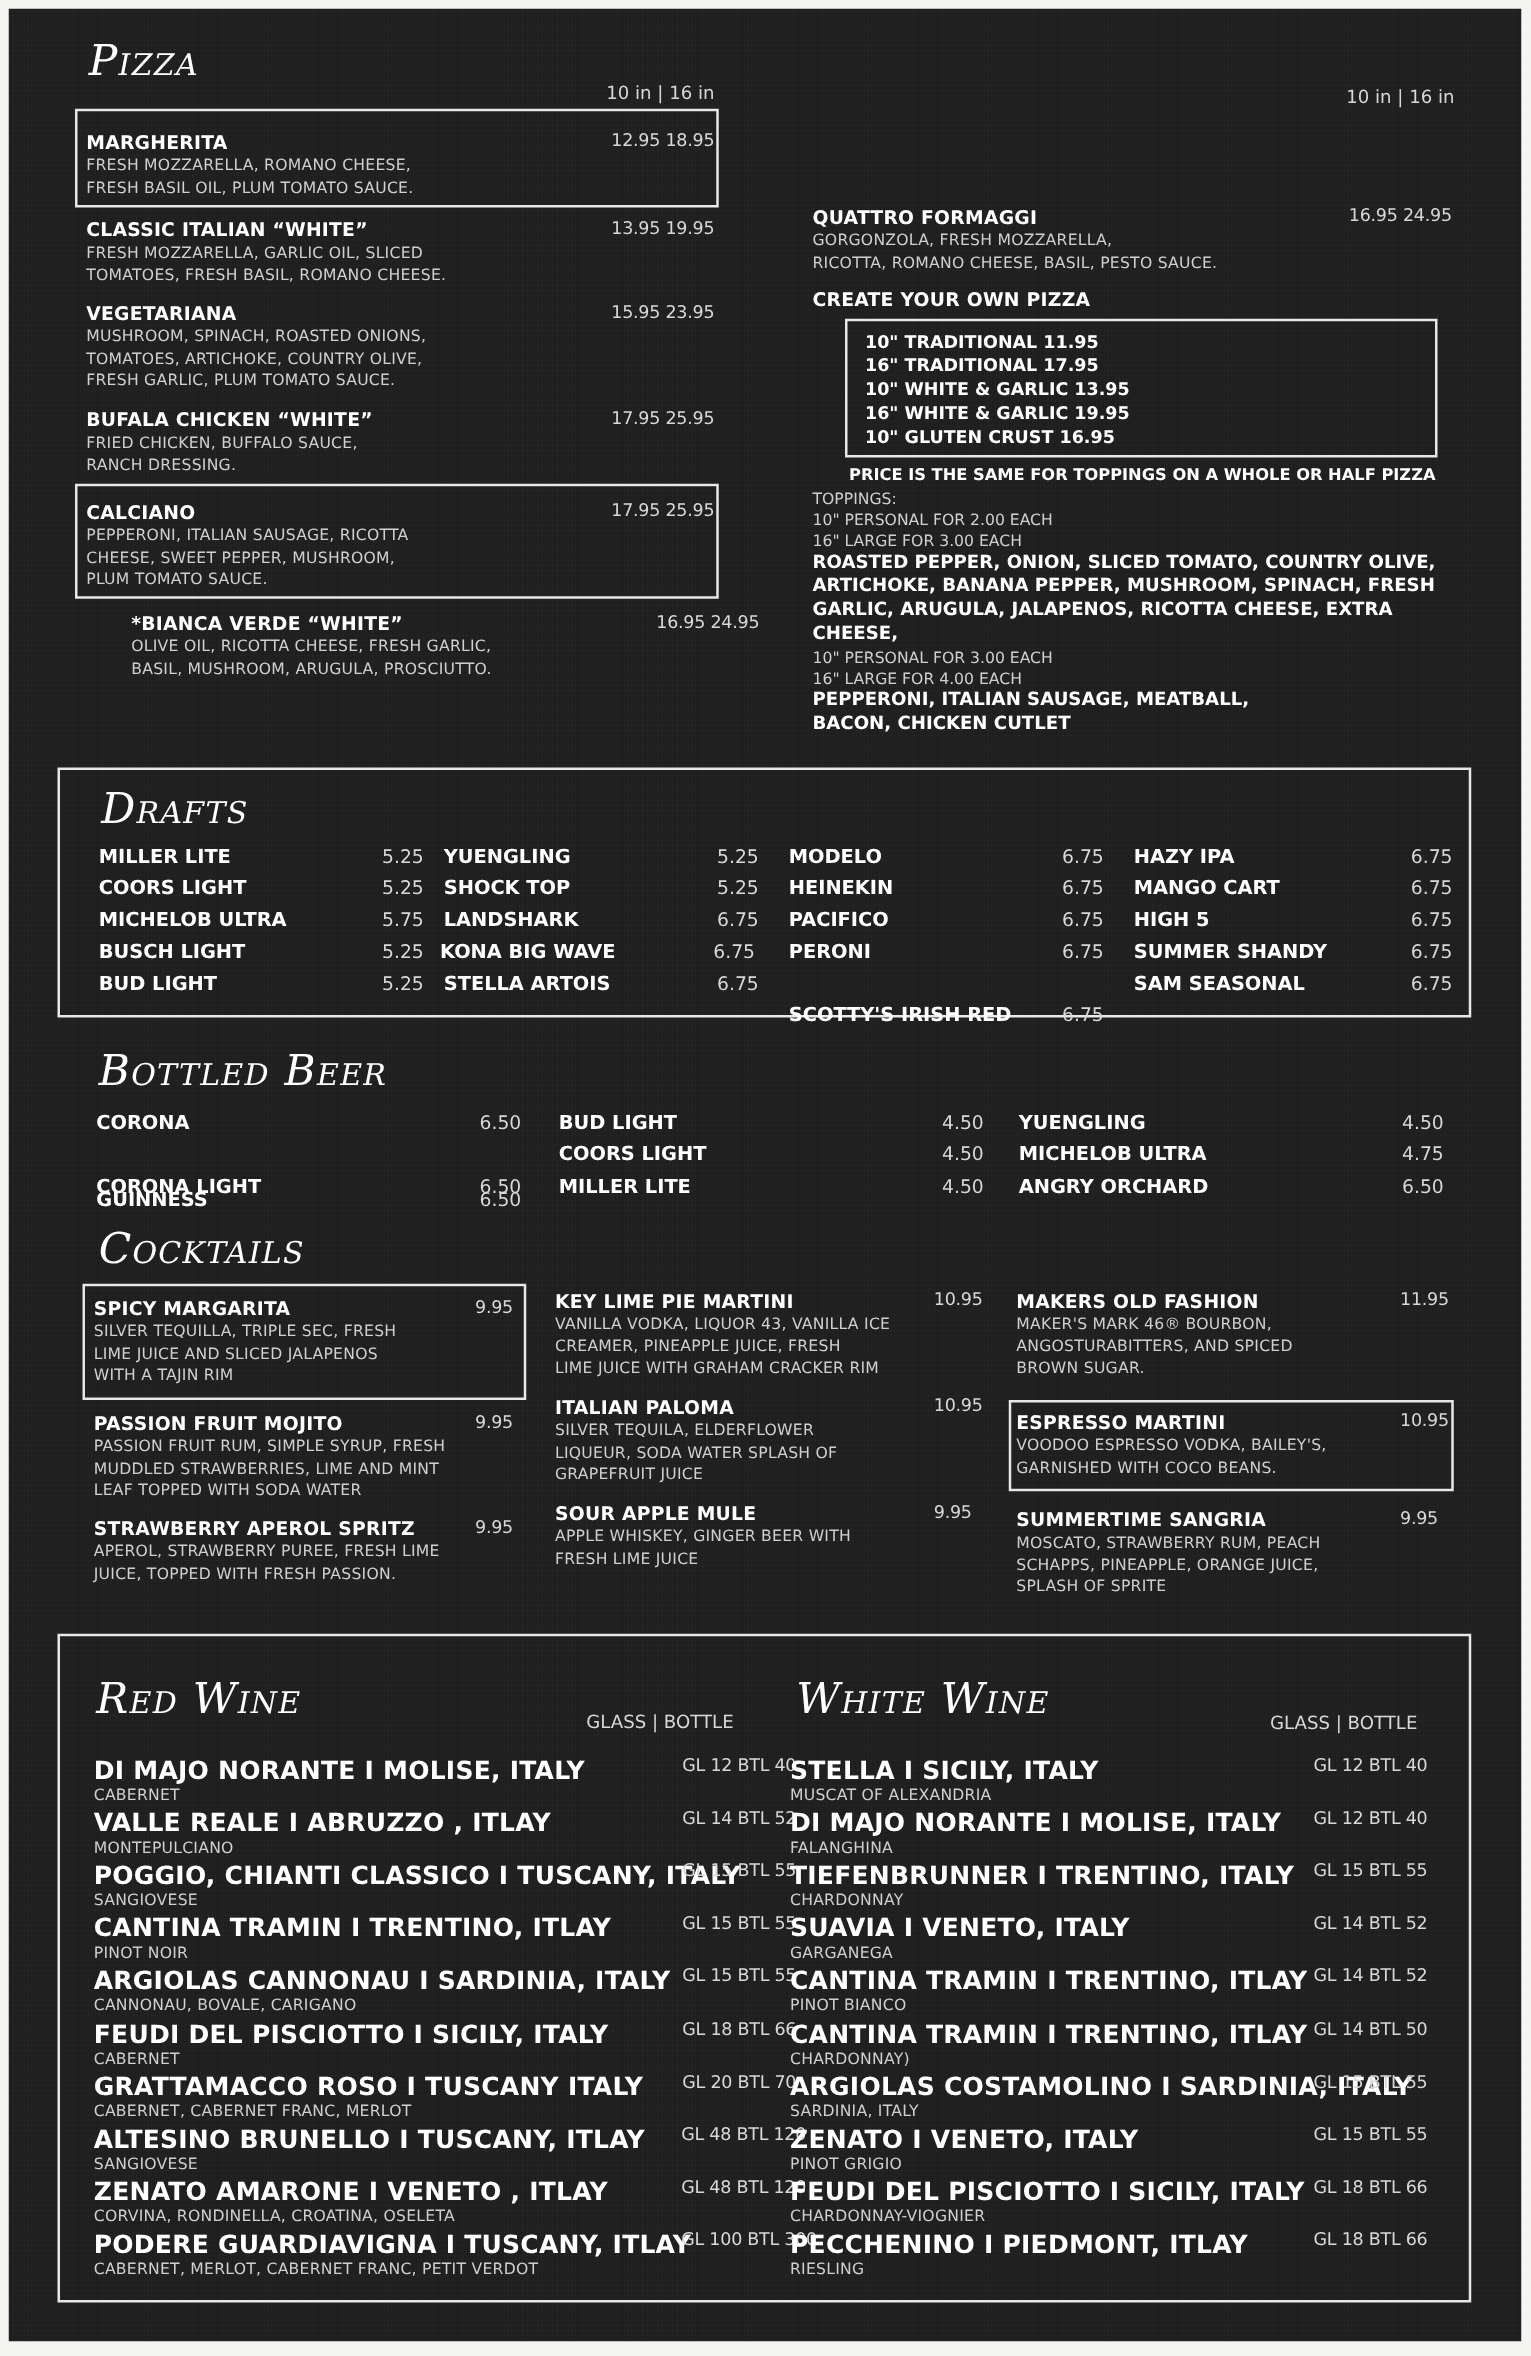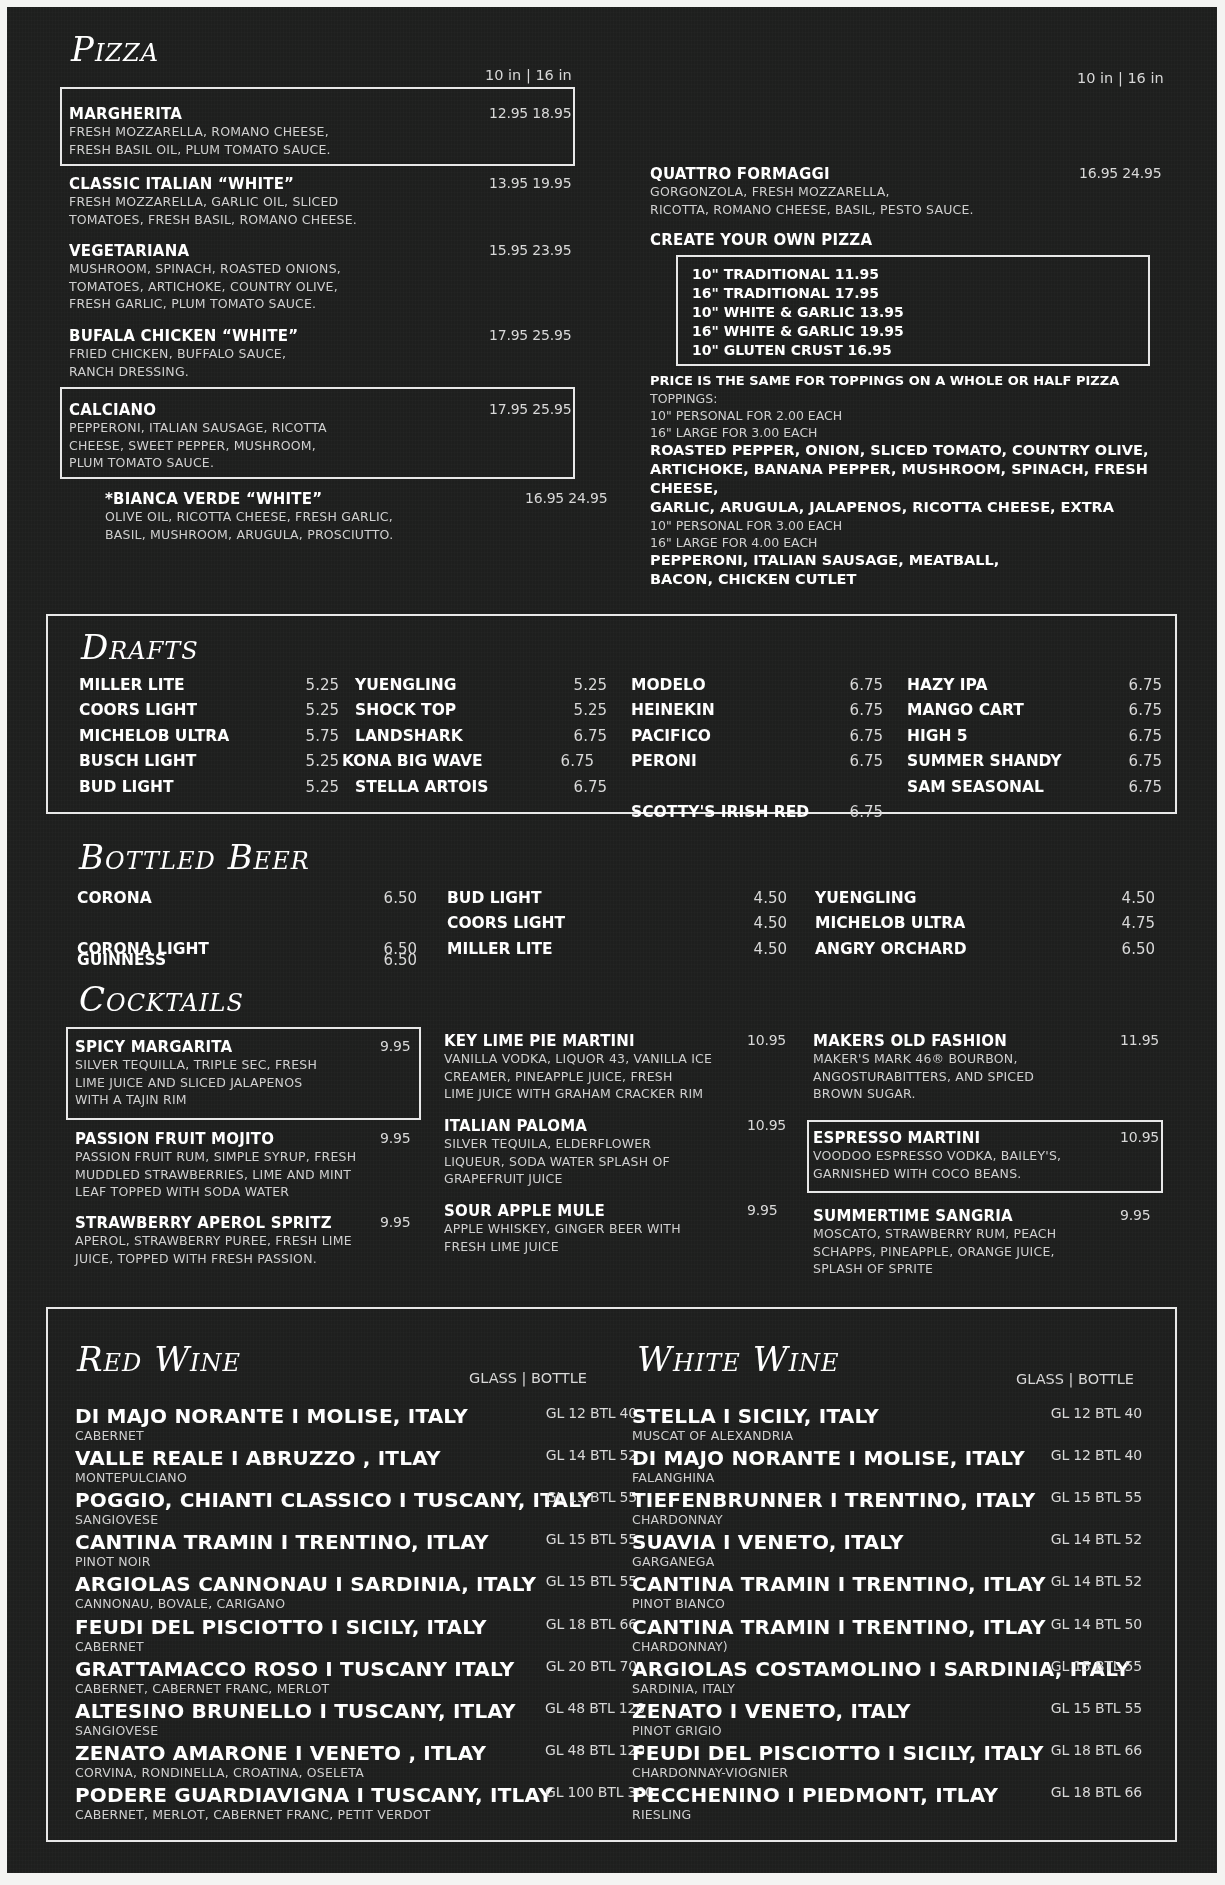--- a/index.html
+++ b/index.html
@@ -19,21 +19,21 @@
   .h-title { font-size: 34px; }
   .box { position: absolute; border: 2px solid #e8e8e8; }
   .iname { font-weight: bold; font-size: 15px; color: #ffffff; letter-spacing: 0.2px; white-space: nowrap; }
   .idesc { font-size: 12.5px; color: #d0d0d0; line-height: 17.5px; letter-spacing: 0.2px; white-space: nowrap; }
   .price { font-size: 14px; color: #d8d8d8; white-space: nowrap; letter-spacing: -0.2px; }
   .colhead { font-size: 14.5px; color: #d8d8d8; white-space: nowrap; }
   .pitem { position: absolute; }
   .pitem .price { position: absolute; top: 0; }
   .custom-line { font-weight: bold; font-size: 14px; color: #fff; line-height: 19px; white-space: nowrap; }
   .note-bold { font-weight: bold; font-size: 14.5px; color: #fff; line-height: 19px; white-space: nowrap; }
-  .note-bold.small { font-size: 13px; }
+  .note-bold.small { font-size: 13px; text-align: right; }
   .note-light { font-size: 12.5px; color: #d0d0d0; line-height: 17px; white-space: nowrap; }
   .beer-row { position: absolute; display: flex; }
   .beer-name { font-weight: bold; font-size: 15.5px; color: #fff; white-space: nowrap; }
   .beer-price { font-size: 15px; color: #d8d8d8; text-align: right; white-space: nowrap; }
   .wine { position: absolute; }
   .wine .iname { font-size: 20px; }
   .wine .idesc { font-size: 12.5px; line-height: 15px; }
   .wine .price { position: absolute; top: 1px; font-size: 14px; }
 </style>
 </head>
@@ -103,22 +103,22 @@
     <div class="custom-line">16" WHITE &amp; GARLIC 19.95</div>
     <div class="custom-line">10" GLUTEN CRUST 16.95</div>
   </div>
   <div class="abs" style="left:643px; top:364px;">
     <div class="note-bold small">PRICE IS THE SAME FOR TOPPINGS ON A WHOLE OR HALF PIZZA</div>
     <div class="note-light">TOPPINGS:</div>
     <div class="note-light">10" PERSONAL FOR 2.00 EACH</div>
     <div class="note-light">16" LARGE FOR 3.00 EACH</div>
     <div class="note-bold">ROASTED PEPPER, ONION, SLICED TOMATO, COUNTRY OLIVE,</div>
     <div class="note-bold">ARTICHOKE, BANANA PEPPER, MUSHROOM, SPINACH, FRESH</div>
+    <div class="note-bold">GARLIC, ARUGULA, JALAPENOS, RICOTTA CHEESE, EXTRA</div>
     <div class="note-bold">CHEESE,</div>
-    <div class="note-bold">GARLIC, ARUGULA, JALAPENOS, RICOTTA CHEESE, EXTRA</div>
     <div class="note-light">10" PERSONAL FOR 3.00 EACH</div>
     <div class="note-light">16" LARGE FOR 4.00 EACH</div>
     <div class="note-bold">PEPPERONI, ITALIAN SAUSAGE, MEATBALL,</div>
     <div class="note-bold">BACON, CHICKEN CUTLET</div>
   </div>
 
   <div class="box" style="left:39px; top:607px; width:1131px; height:200px;"></div>
   <div class="abs script h-title" style="left:74px; top:620px;">Drafts</div>
   <div id="drafts">
       <div class="beer-row" style="left:72px; top:669px; width:260px;">
@@ -146,21 +146,21 @@
         <span class="beer-price">5.25</span>
       </div>
       <div class="beer-row" style="left:348px; top:694px; width:252px;">
         <span class="beer-name" style="flex:1;">SHOCK TOP</span>
         <span class="beer-price">5.25</span>
       </div>
       <div class="beer-row" style="left:348px; top:720px; width:252px;justify-content:center;">
         <span class="beer-name" style="flex:1;">LANDSHARK</span>
         <span class="beer-price">6.75</span>
       </div>
-      <div class="beer-row" style="left:335px; top:745px; width:252px;gap:12px;">
+      <div class="beer-row" style="left:345px; top:745px; width:252px;gap:12px;">
         <span class="beer-name" style="flex:1;">KONA BIG WAVE</span>
         <span class="beer-price">6.75</span>
       </div>
       <div class="beer-row" style="left:348px; top:771px; width:252px;">
         <span class="beer-name" style="flex:1;">STELLA ARTOIS</span>
         <span class="beer-price">6.75</span>
       </div>
       <div class="beer-row" style="left:624px; top:669px; width:252px;">
         <span class="beer-name" style="flex:1;">MODELO</span>
         <span class="beer-price">6.75</span>

